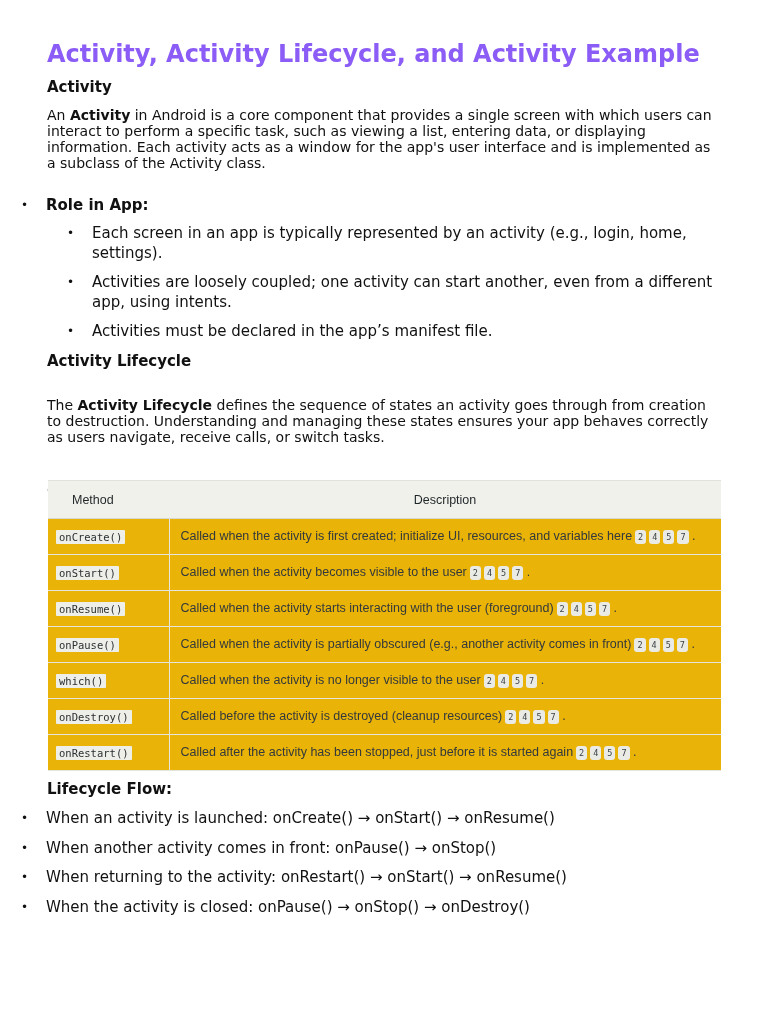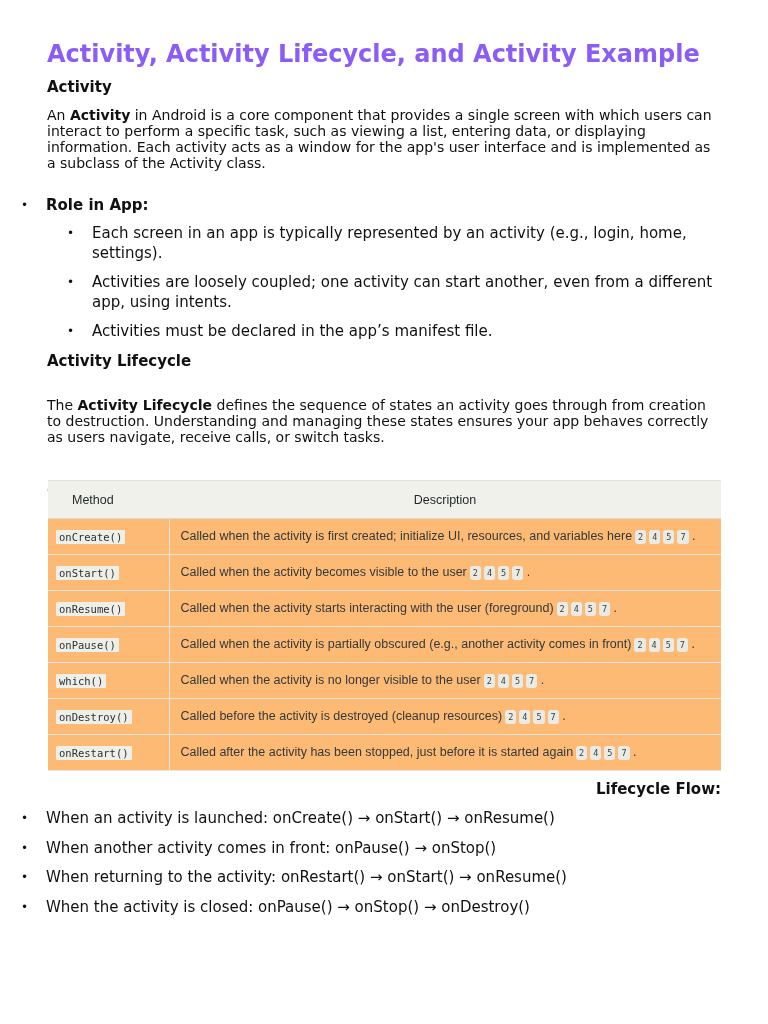--- a/index.html
+++ b/index.html
@@ -22,21 +22,21 @@
   .lvl1 { padding-left: 46px; }
   .lvl2 { padding-left: 92px; }
   .lvl2 li { margin-bottom: 10px; }
   .flow li { margin-bottom: 10px; }
 
   table.methods {
     position: absolute; left: 48px; top: 480px; width: 673px;
     border-collapse: collapse;
     font-family: "Liberation Sans", sans-serif;
     font-size: 12.5px; color: #33393c;
-    background: #fdba74;
+    background: #eab308;
   }
   table.methods thead th {
     background: #f1f1ec; height: 35px; font-weight: normal;
     font-size: 12.5px; color: #1f2628; border-top: 1px solid #e2e2dc;
     border-bottom: 1px solid #d9d9d3;
   }
   table.methods thead th.m { width: 96px; text-align: left; padding-left: 24px; }
   table.methods tbody td {
     height: 35px; border-bottom: 1px solid #e5e5df; padding: 0; white-space: nowrap;
   }
@@ -125,21 +125,21 @@
           <td class="m"><code>onDestroy()</code></td>
           <td class="d"><span>Called before the activity is destroyed (cleanup resources)</span><span class="cite">2</span><span class="cite">4</span><span class="cite">5</span><span class="cite">7</span><span> .</span></td>
         </tr>
         <tr>
           <td class="m"><code>onRestart()</code></td>
           <td class="d"><span>Called after the activity has been stopped, just before it is started again</span><span class="cite">2</span><span class="cite">4</span><span class="cite">5</span><span class="cite">7</span><span> .</span></td>
         </tr>
       </tbody>
   </table>
 
-  <div class="abs" style="top:780px;text-align:right;">
+  <div class="abs" style="top:780px;">
     <div class="h3">Lifecycle Flow:</div>
   </div>
 
   <div class="abs" style="top:809px; left:0; right:47px;">
     <ul class="lvl1 flow">
       <li><span class="bullet">•</span><span>When an activity is launched: onCreate() → onStart() → onResume()</span></li>
       <li><span class="bullet">•</span><span>When another activity comes in front: onPause() → onStop()</span></li>
       <li><span class="bullet">•</span><span>When returning to the activity: onRestart() → onStart() → onResume()</span></li>
       <li><span class="bullet">•</span><span>When the activity is closed: onPause() → onStop() → onDestroy()</span></li>
     </ul>

